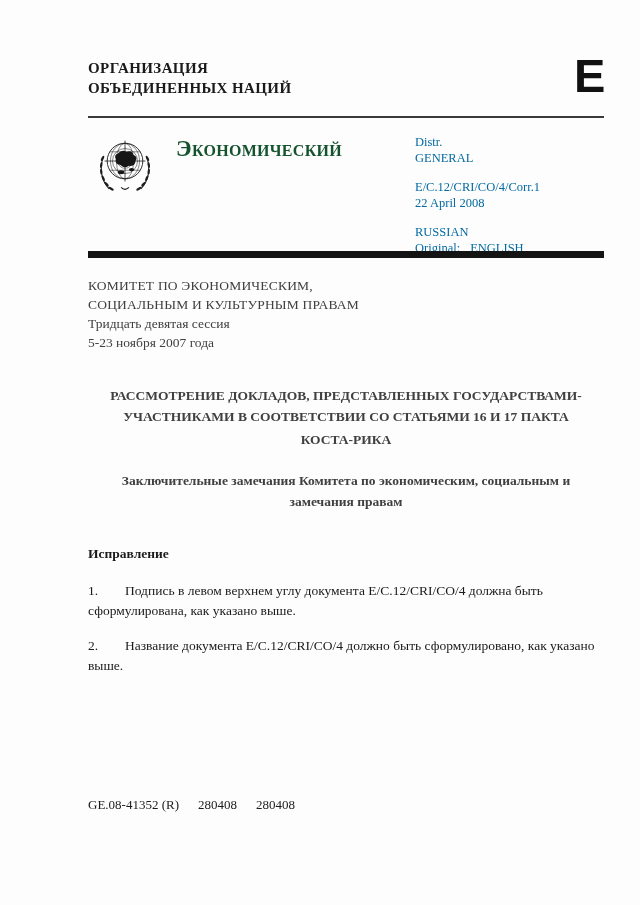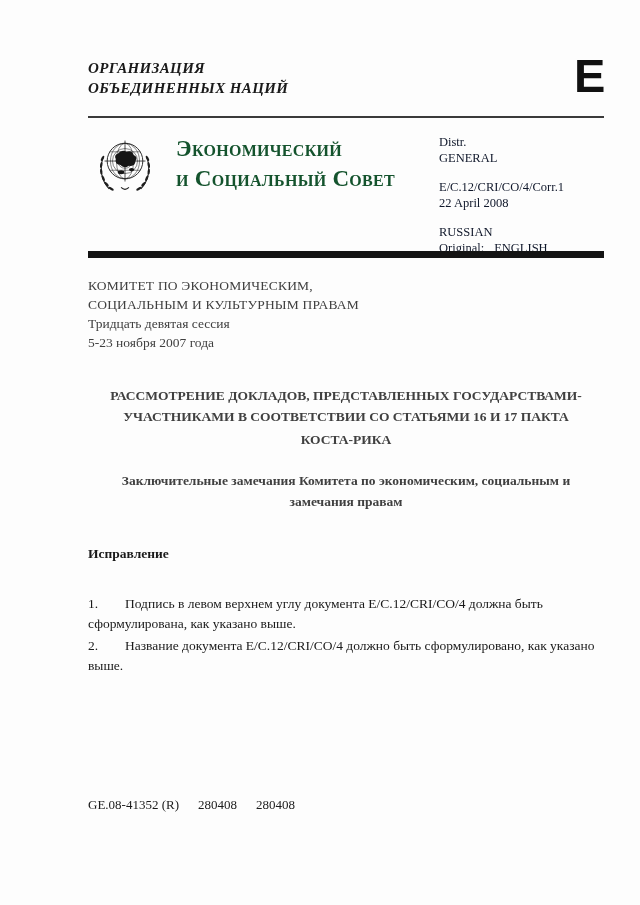--- a/index.html
+++ b/index.html
@@ -15,21 +15,20 @@
     width: 640px; height: 905px;
     background: #fdfdfd;
     overflow: hidden;
   }
 
   
   .org-name {
     position: absolute; left: 88px; top: 58px;
     font-size: 15px; font-weight: bold; line-height: 20px;
     letter-spacing: 0.4px;
-    font-style: italic;
   }
   .doc-letter {
     position: absolute; left: 574px; top: 52px;
     font-family: "Liberation Sans", sans-serif;
     font-weight: bold; font-size: 47px; line-height: 47px;
     color: #111;
   }
   .thin-rule {
     position: absolute; left: 88px; top: 116px;
     width: 516px; height: 0;
@@ -44,22 +43,21 @@
   .council-name {
     position: absolute; left: 176px; top: 134px;
     font-weight: bold; font-size: 23px; line-height: 30px;
     font-variant: small-caps;
     letter-spacing: 0.3px;
     color: #14532d;
   }
   .doc-info {
     position: absolute; left: 415px; top: 134px;
     font-size: 12.5px; line-height: 16px;
-    color: #0f172a;
-    margin-left: 24px;
+    color: #0369a1;
   }
   .doc-info .group { margin-bottom: 13px; }
   .orig-gap { display: inline-block; width: 10px; }
 
   
   .thick-bar {
     position: absolute; left: 88px; top: 251px;
     width: 516px; height: 7px;
     background: #141414;
   }
@@ -84,21 +82,21 @@
 
   
   .correction-heading {
     position: absolute; left: 88px; top: 546px;
     font-weight: bold; font-size: 13.5px;
   }
   .para {
     position: absolute; left: 88px; width: 522px;
     font-size: 13.5px; line-height: 20px;
   }
-  .para-1 { top: 594px; }
+  .para-1 { top: 581px; }
   .para-2 { top: 636px; }
   .para .num { display: inline-block; width: 37px; }
 
   
   .footer {
     position: absolute; left: 88px; top: 797px;
     font-size: 13px;
   }
   .footer .code { margin-left: 19px; }
 </style>
@@ -149,21 +147,20 @@
         <ellipse cx="86" cy="60" rx="4.5" ry="1.8" transform="rotate(95 86 60)"></ellipse>
         <ellipse cx="83" cy="70" rx="4.5" ry="1.8" transform="rotate(115 83 70)"></ellipse>
         <ellipse cx="78" cy="79" rx="4.5" ry="1.8" transform="rotate(135 78 79)"></ellipse>
         <ellipse cx="71" cy="86" rx="4.5" ry="1.8" transform="rotate(150 71 86)"></ellipse>
       </g>
     </svg>
   </div>
 
   <div class="council-name">
     <div>Экономический</div>
-    <div>и Социальный Совет</div>
   </div>
 
   <div class="doc-info">
     <div class="group">
       <div>Distr.</div>
       <div>GENERAL</div>
     </div>
     <div class="group">
       <div>E/C.12/CRI/CO/4/Corr.1</div>
       <div>22 April 2008</div>

